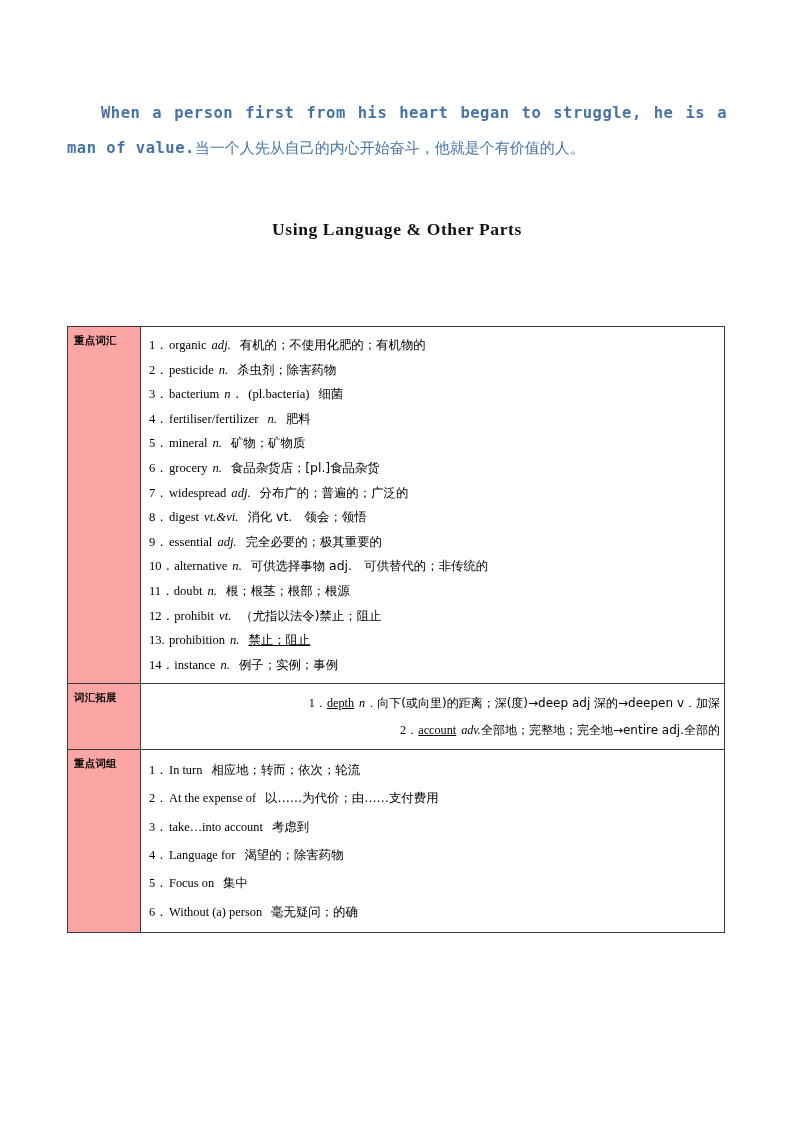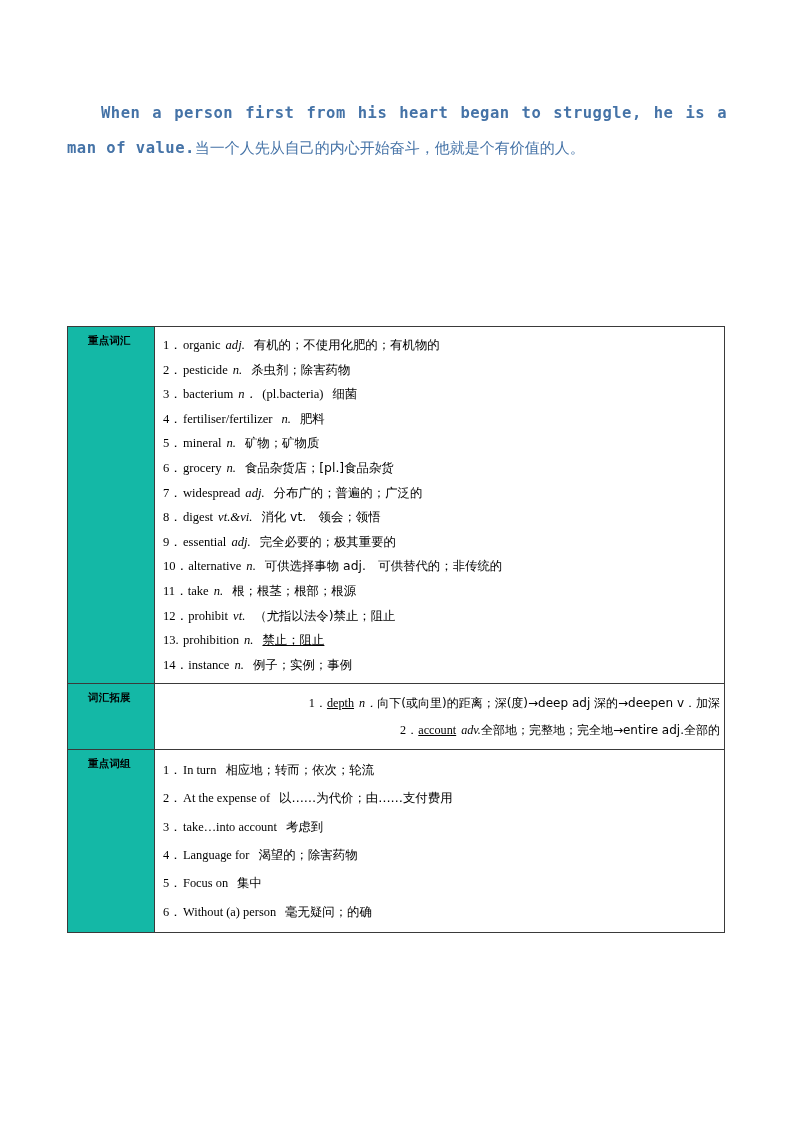--- a/index.html
+++ b/index.html
@@ -111,22 +111,22 @@
     border-collapse: collapse;
     table-layout: fixed;
   }
   .vtable td {
     border: 1px solid #3a3a3a;
     vertical-align: top;
     padding: 0;
   }
   .vtable td.cat {
     width: 62px;
-    background: #14b8a6;
-    padding: 7px 4px 6px 20px;
+    background: #fca5a5;
+    padding: 7px 4px 6px 6px;
     font-family: "DejaVu Sans", "Liberation Sans", sans-serif;
     font-weight: bold;
     font-size: 10.5px;
     line-height: 1.3;
     letter-spacing: 0.2px;
     color: #000;
     white-space: nowrap;
   }
   .vtable td.body {
     padding: 6px 4px 6px 8px;
@@ -170,40 +170,41 @@
 </style>
 </head>
 <body>
 
 <div class="page">
 
   <div class="quote">
     <span class="indent"></span><span>When a person first from his heart began to struggle, he is a man of value.</span><span class="cn">当一个人先从自己的内心开始奋斗，他就是个有价值的人。</span>
   </div>
 
+  <div class="sec-title">Using Language &amp; Other Parts</div>
 
 
   <table class="vtable">
     <tbody>
 
       <tr>
         <td class="cat">重点词汇</td>
         <td class="body">
           <ul class="row-list">
             <li><span class="num">1．</span><span class="en">organic</span><span class="gap-s"></span><span class="pos">adj.</span><span class="gap"></span><span class="zh">有机的；不使用化肥的；有机物的</span></li>
             <li><span class="num">2．</span><span class="en">pesticide</span><span class="gap-s"></span><span class="pos">n.</span><span class="gap"></span><span class="zh">杀虫剂；除害药物</span></li>
             <li><span class="num">3．</span><span class="en">bacterium</span><span class="gap-s"></span><span class="pos">n．</span><span class="gap-s"></span><span class="en">(pl.bacteria)</span><span class="gap"></span><span class="zh">细菌</span></li>
             <li><span class="num">4．</span><span class="en">fertiliser/fertilizer</span><span class="gap"></span><span class="pos">n.</span><span class="gap"></span><span class="zh">肥料</span></li>
             <li><span class="num">5．</span><span class="en">mineral</span><span class="gap-s"></span><span class="pos">n.</span><span class="gap"></span><span class="zh">矿物；矿物质</span></li>
             <li><span class="num">6．</span><span class="en">grocery</span><span class="gap-s"></span><span class="pos">n.</span><span class="gap"></span><span class="zh">食品杂货店；[pl.]食品杂货</span></li>
             <li><span class="num">7．</span><span class="en">widespread</span><span class="gap-s"></span><span class="pos">adj.</span><span class="gap"></span><span class="zh">分布广的；普遍的；广泛的</span></li>
             <li><span class="num">8．</span><span class="en">digest</span><span class="gap-s"></span><span class="pos">vt.&amp;vi.</span><span class="gap"></span><span class="zh">消化 vt.　领会；领悟</span></li>
             <li><span class="num">9．</span><span class="en">essential</span><span class="gap-s"></span><span class="pos">adj.</span><span class="gap"></span><span class="zh">完全必要的；极其重要的</span></li>
             <li><span class="num">10．</span><span class="en">alternative</span><span class="gap-s"></span><span class="pos">n.</span><span class="gap"></span><span class="zh">可供选择事物 adj.　可供替代的；非传统的</span></li>
-            <li><span class="num">11．</span><span class="en">take</span><span class="gap-s"></span><span class="pos">n.</span><span class="gap"></span><span class="zh">根；根茎；根部；根源</span></li>
+            <li><span class="num">11．</span><span class="en">doubt</span><span class="gap-s"></span><span class="pos">n.</span><span class="gap"></span><span class="zh">根；根茎；根部；根源</span></li>
             <li><span class="num">12．</span><span class="en">prohibit</span><span class="gap-s"></span><span class="pos">vt.</span><span class="gap"></span><span class="zh">（尤指以法令)禁止；阻止</span></li>
             <li><span class="num">13.</span><span class="en">prohibition</span><span class="gap-s"></span><span class="pos">n.</span><span class="gap"></span><span class="zh u">禁止；阻止</span></li>
             <li><span class="num">14．</span><span class="en">instance</span><span class="gap-s"></span><span class="pos">n.</span><span class="gap"></span><span class="zh">例子；实例；事例</span></li>
           </ul>
         </td>
       </tr>
 
       <tr>
         <td class="cat">词汇拓展</td>
         <td class="body">

